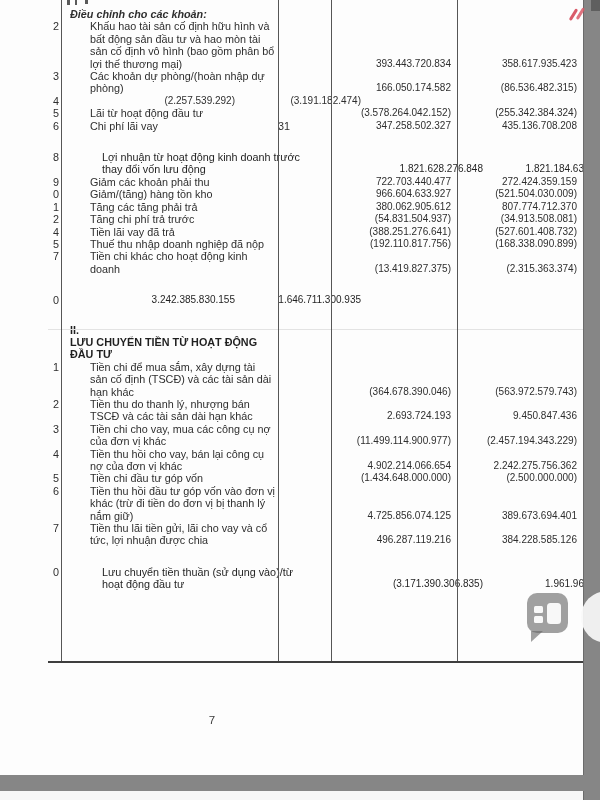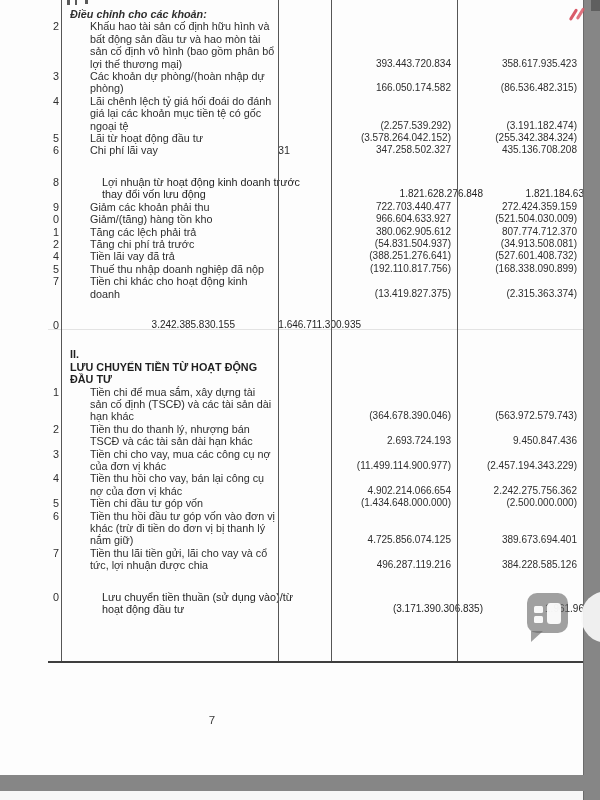--- a/index.html
+++ b/index.html
@@ -92,21 +92,20 @@
         </div>
         <div class="row item">
           <div class="code">3</div>
           <div class="label"><span>Các khoản dự phòng/(hoàn nhập dự phòng)</span></div>
           <div class="note"></div>
           <div class="val v1">166.050.174.582</div>
           <div class="val v2">(86.536.482.315)</div>
         </div>
         <div class="row item">
           <div class="code">4</div>
-          <div class="label"><span>Lãi chênh lệch tỷ giá hối đoái do đánh giá lại các khoản mục tiền tệ có gốc ngoại tệ</span></div>
           <div class="note"></div>
           <div class="val v1">(2.257.539.292)</div>
           <div class="val v2">(3.191.182.474)</div>
         </div>
         <div class="row item">
           <div class="code">5</div>
           <div class="label"><span>Lãi từ hoạt động đầu tư</span></div>
           <div class="note"></div>
           <div class="val v1">(3.578.264.042.152)</div>
           <div class="val v2">(255.342.384.324)</div>
@@ -134,21 +133,21 @@
         </div>
         <div class="row item">
           <div class="code">0</div>
           <div class="label"><span>Giảm/(tăng) hàng tồn kho</span></div>
           <div class="note"></div>
           <div class="val v1">966.604.633.927</div>
           <div class="val v2">(521.504.030.009)</div>
         </div>
         <div class="row item">
           <div class="code">1</div>
-          <div class="label"><span>Tăng các lệch phải trả</span></div>
+          <div class="label"><span>Tăng các tăng phải trả</span></div>
           <div class="note"></div>
           <div class="val v1">380.062.905.612</div>
           <div class="val v2">807.774.712.370</div>
         </div>
         <div class="row item">
           <div class="code">2</div>
           <div class="label"><span>Tăng chi phí trả trước</span></div>
           <div class="note"></div>
           <div class="val v1">(54.831.504.937)</div>
           <div class="val v2">(34.913.508.081)</div>

